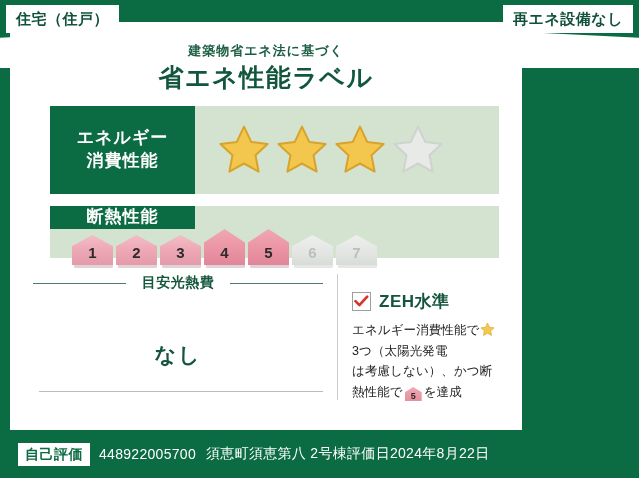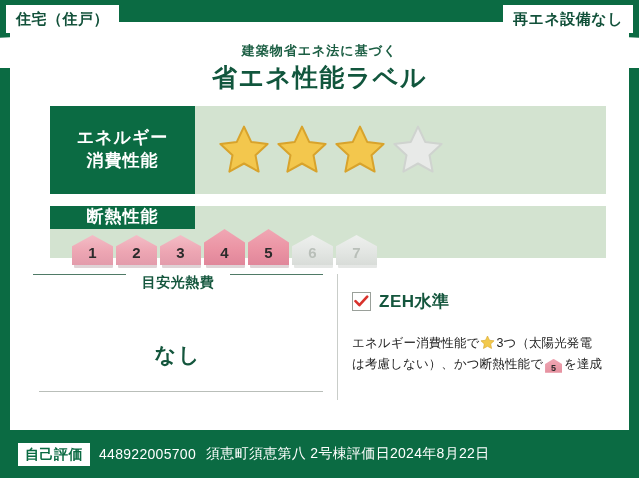--- a/index.html
+++ b/index.html
@@ -53,21 +53,21 @@
     white-space: nowrap;
   }
   .corner-tag.left { left: 6px; }
   .corner-tag.right { right: 6px; }
 
   
   .card {
     position: absolute;
     left: 10px;
     top: 22px;
-    width: 619px;
+    width: 512px;
     height: 408px;
     background: #ffffff;
     z-index: 2;
     box-sizing: border-box;
   }
 
   .titles {
     text-align: center;
     padding-top: 22px;
   }
@@ -189,21 +189,21 @@
     margin: 4px 14px 6px 14px;
     flex: none;
   }
   .lower-right {
     flex: 1;
     padding-top: 22px;
   }
 
   .section-head {
     display: flex;
-    align-items: flex-start;
+    align-items: center;
     gap: 16px;
     padding-top: 4px;
   }
   .section-head .rule {
     flex: 1;
     height: 1px;
     background: #4f7a66;
   }
   .section-head .txt {
     font-size: 14px;
@@ -247,21 +247,21 @@
     box-sizing: border-box;
   }
   .zeh-title {
     font-size: 17px;
     font-weight: bold;
     color: #14563d;
     letter-spacing: 0.5px;
     line-height: 1;
   }
   .zeh-desc {
-    margin-top: 22px;
+    margin-top: 9px;
     font-size: 12.5px;
     color: #222;
     line-height: 1.65;
     letter-spacing: 0.1px;
   }
   .inline-star { vertical-align: -3px; margin: 0 1px; }
   .inline-badge {
     display: inline-block;
     width: 17px;
     height: 14px;

